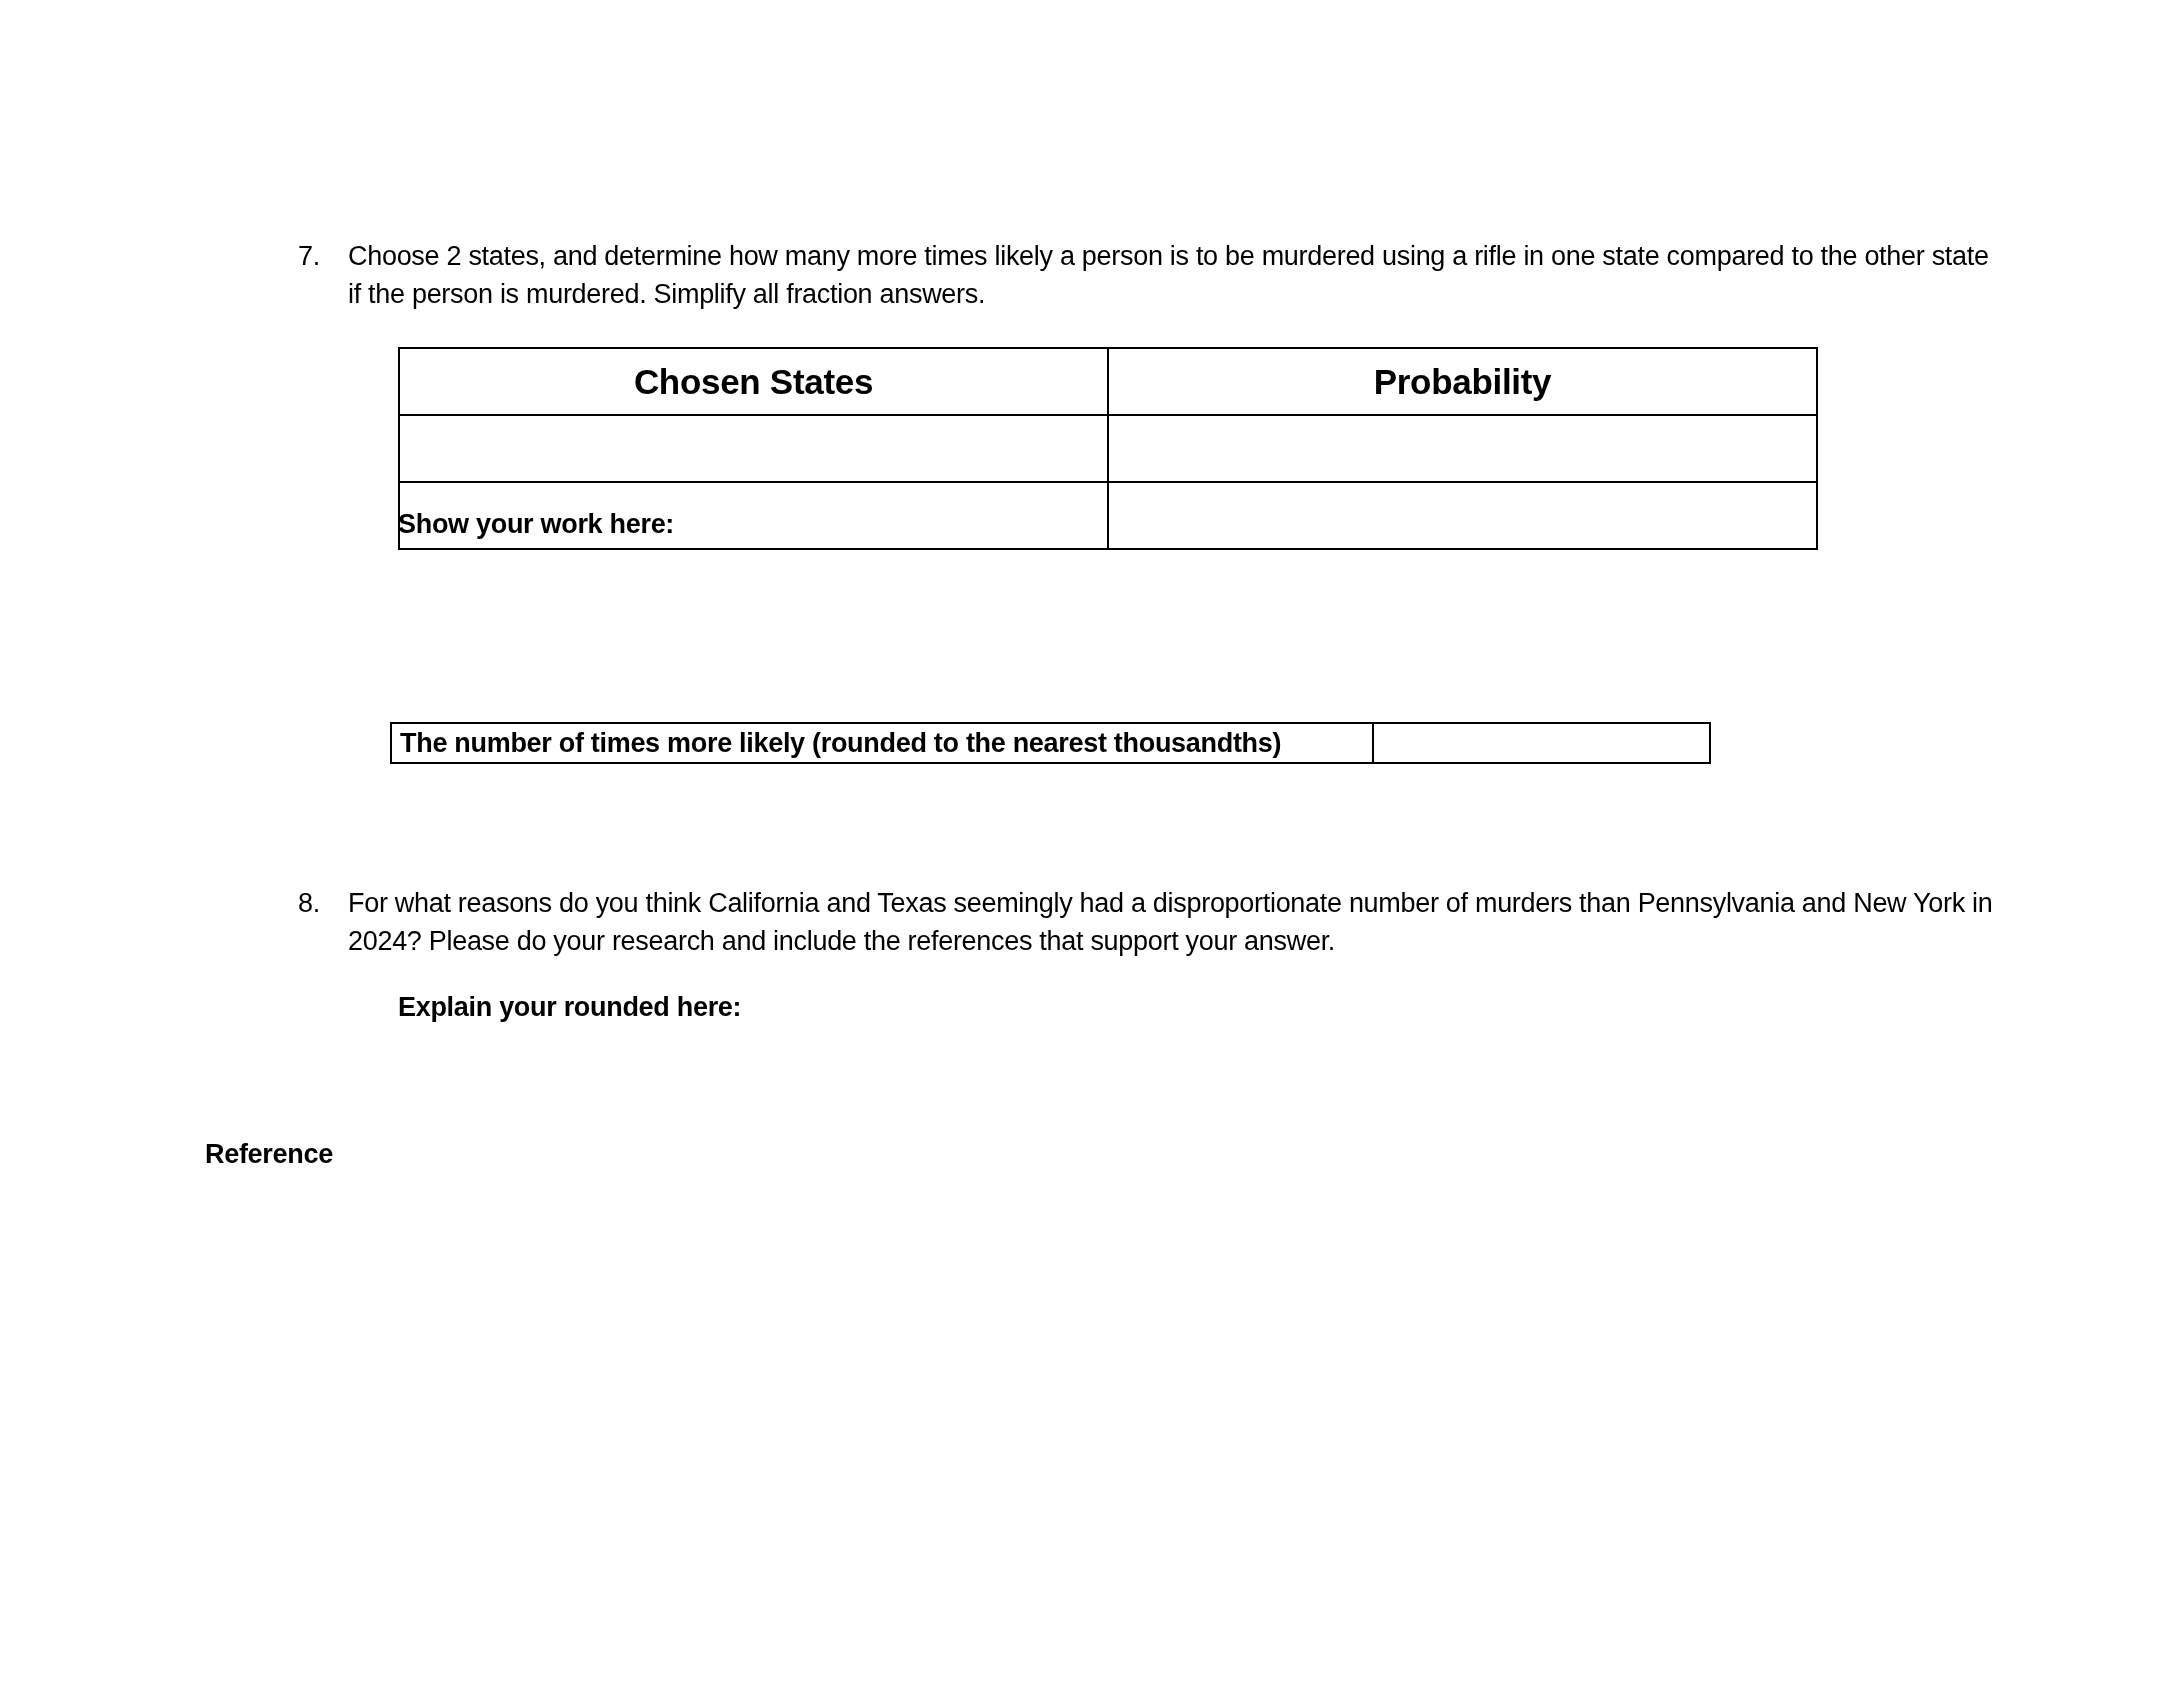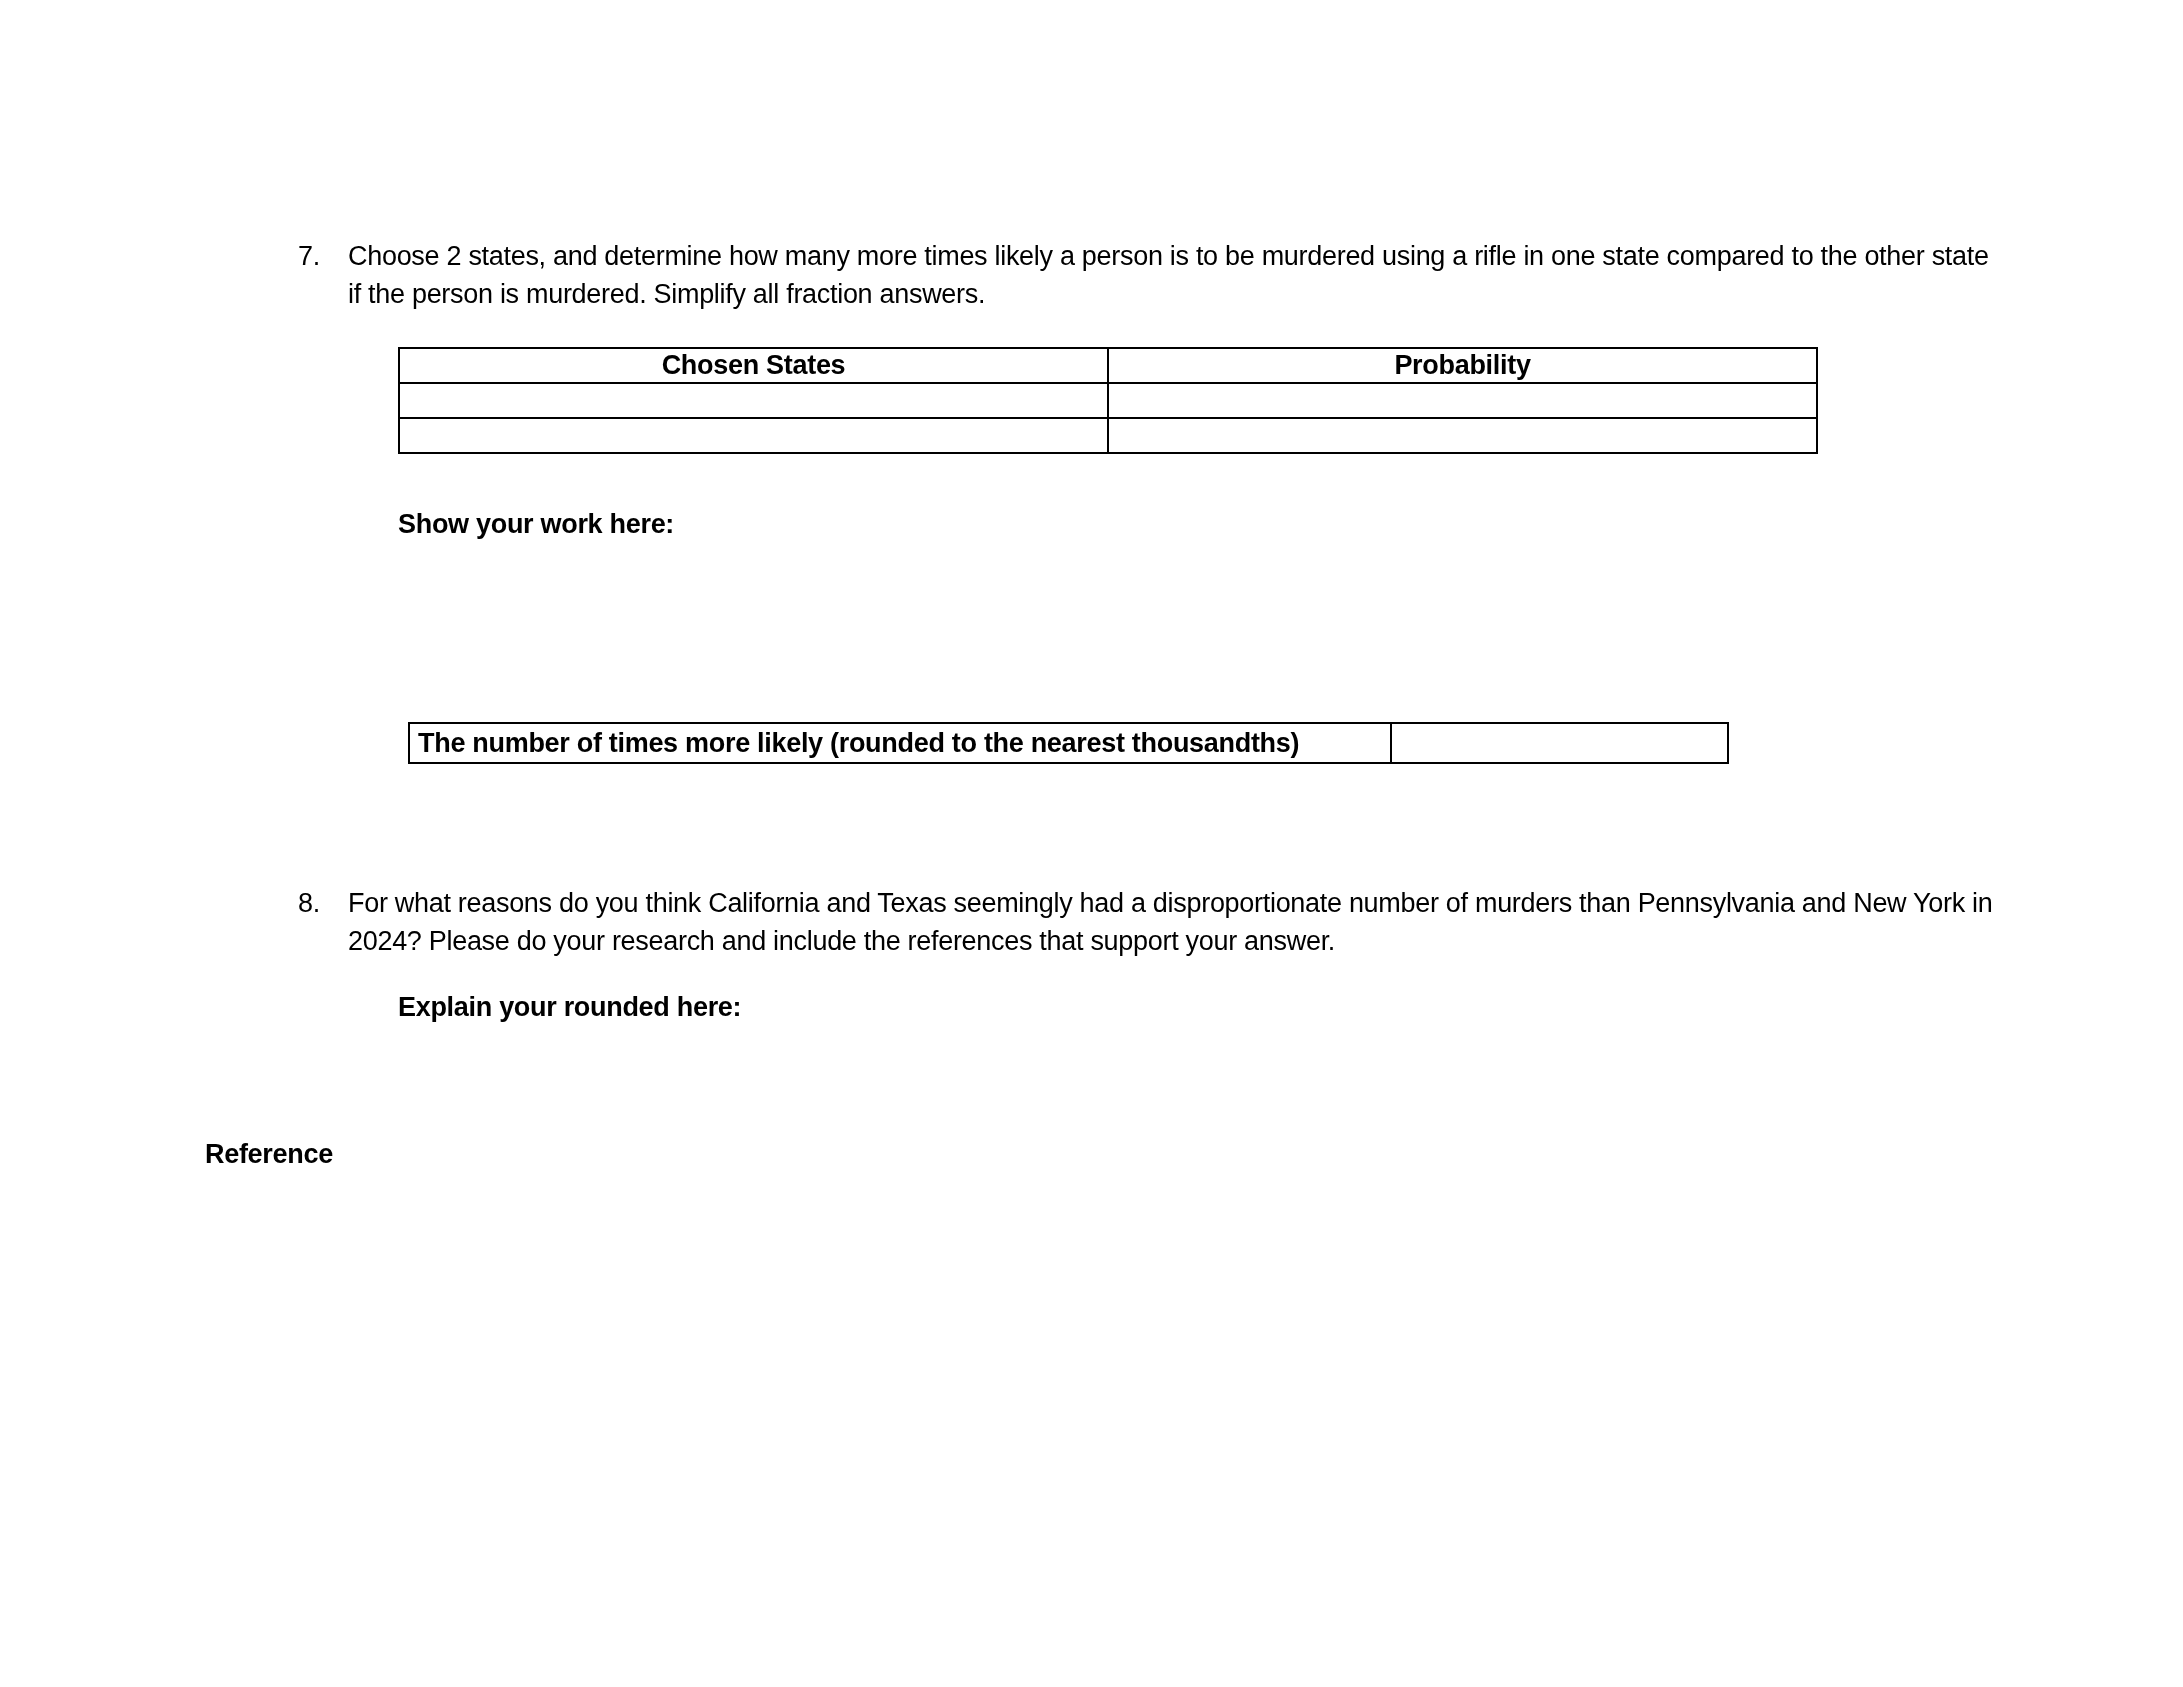--- a/index.html
+++ b/index.html
@@ -50,36 +50,36 @@
     left: 398px;
     top: 347px;
     width: 1420px;
     border-collapse: collapse;
     table-layout: fixed;
   }
   #states-table th,
   #states-table td {
     border: 2.6px solid #000000;
     height: 33px;
-    padding: 0;
-    font-size: 27px;
+    padding: 16px;
+    font-size: 35px;
     line-height: 33px;
   }
   #states-table th {
     font-weight: bold;
     text-align: center;
     vertical-align: middle;
   }
   #states-table col.c1 { width: 50%; }
   #states-table col.c2 { width: 50%; }
 
   
   #result-table {
     position: absolute;
-    left: 408px;
+    left: 390px;
     top: 722px;
     width: 1321px;
     border-collapse: collapse;
     table-layout: fixed;
   }
   #result-table td {
     border: 2.6px solid #000000;
     height: 33px;
     padding: 0;
     vertical-align: middle;

